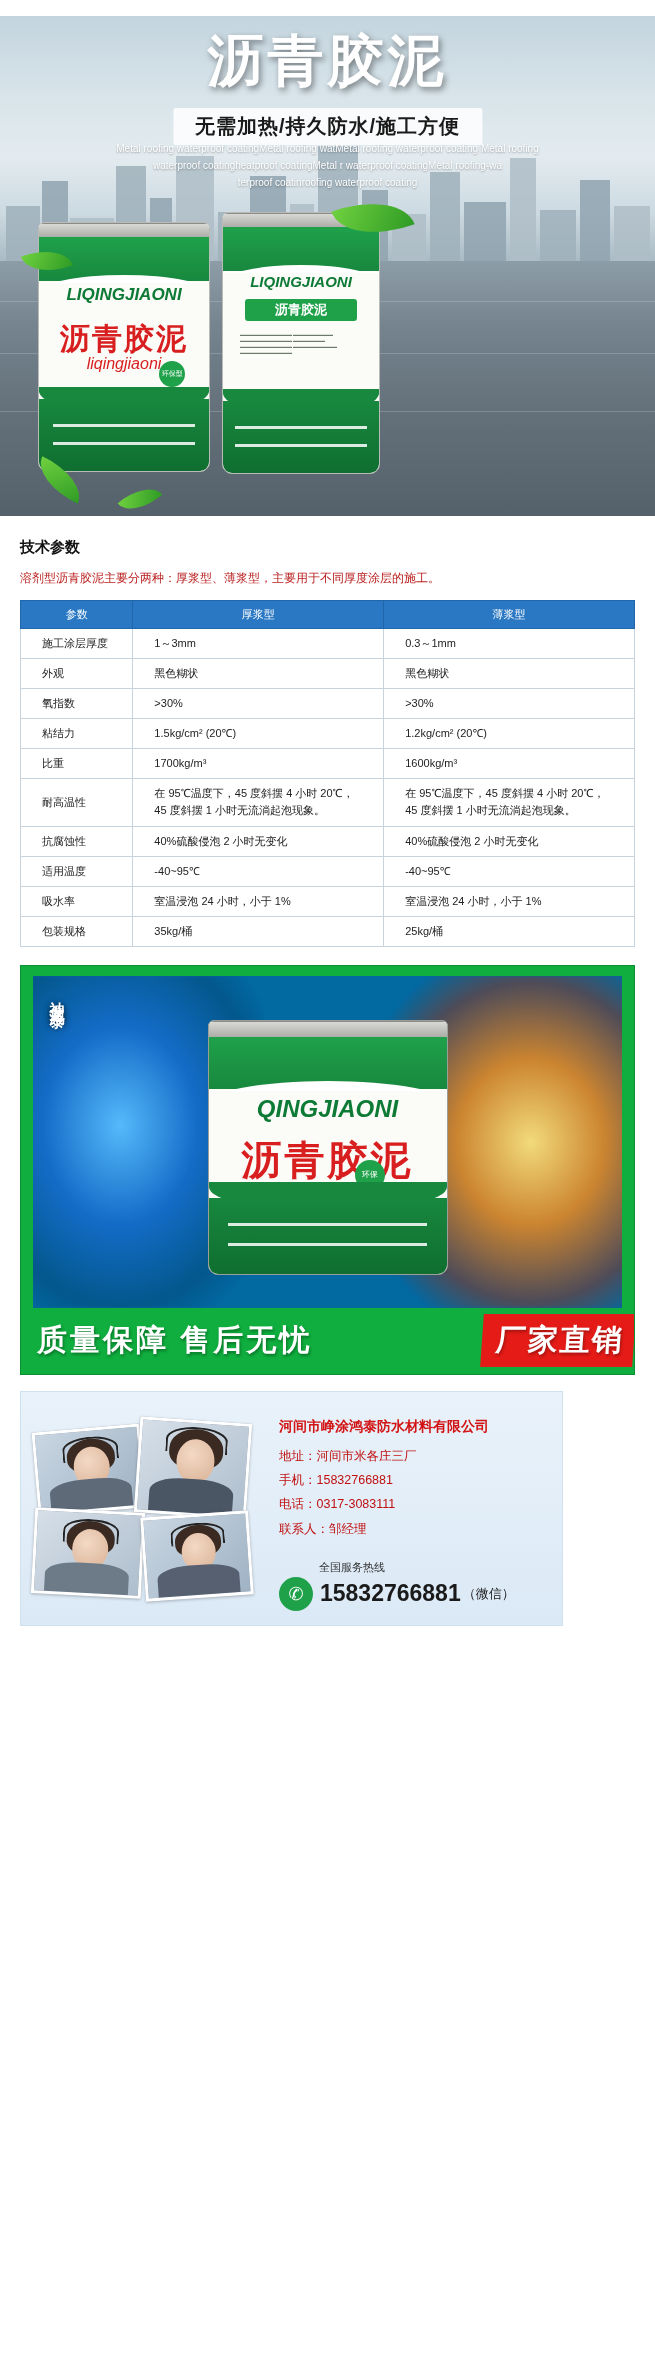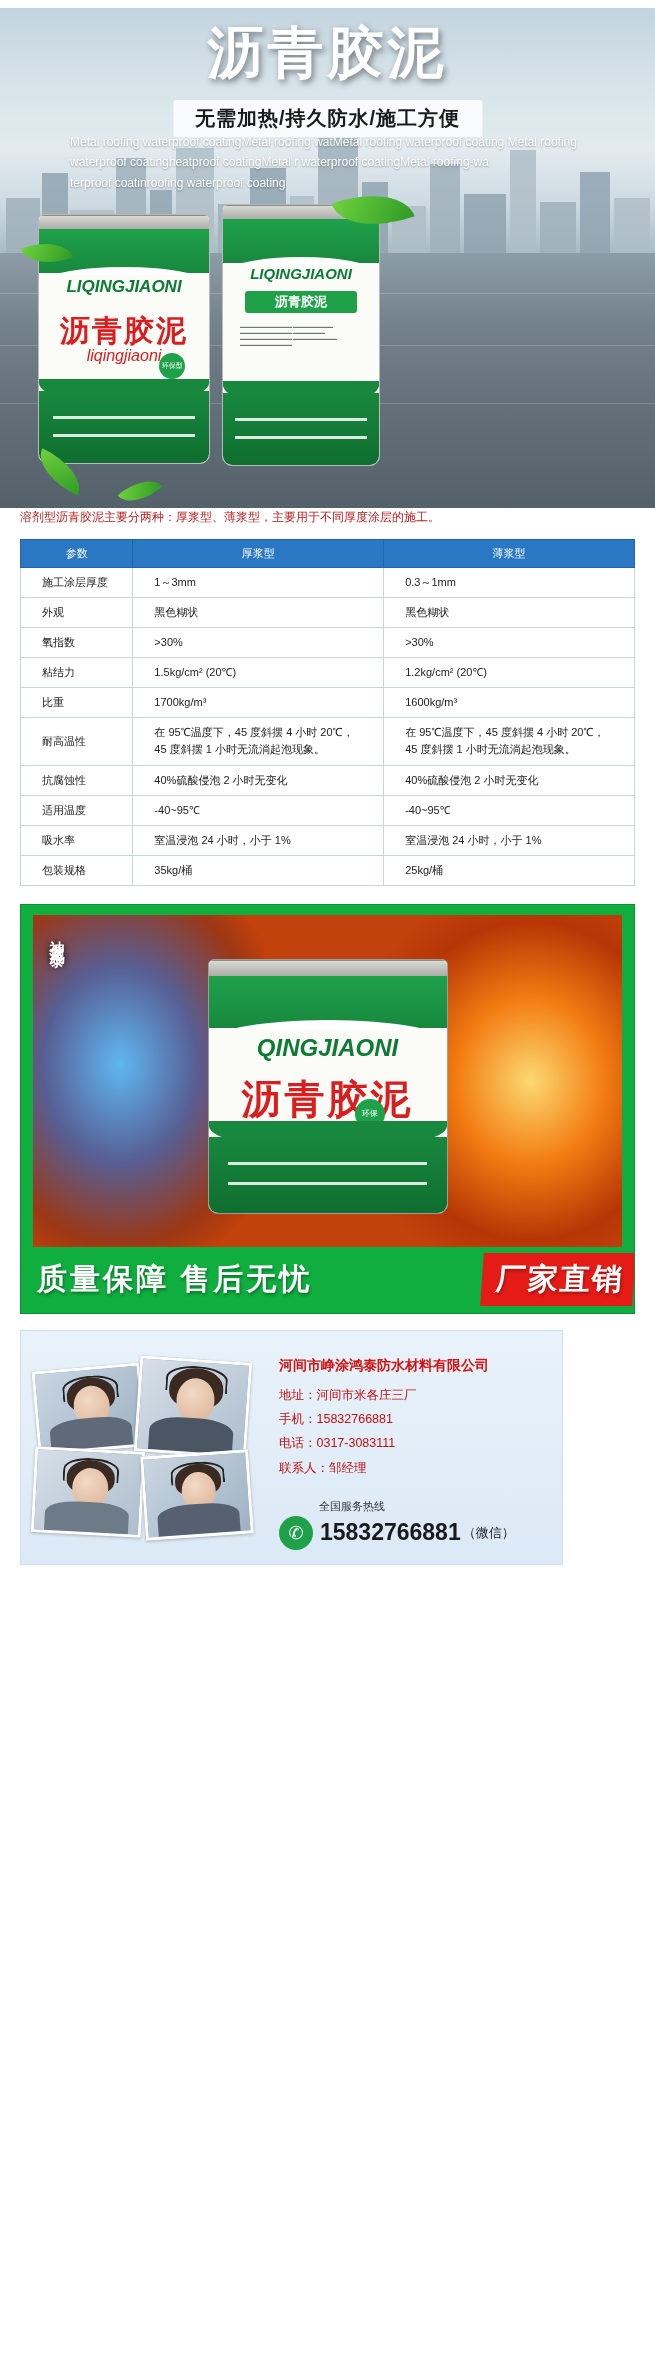--- a/index.html
+++ b/index.html
@@ -3,21 +3,21 @@
 <meta charset="utf-8">
 <style>
   * { box-sizing: border-box; margin: 0; padding: 0; }
   html, body {
     width: 655px;
     background: #ffffff;
     font-family: "Liberation Sans", sans-serif;
   }
   .page {
     width: 655px;
-    margin: 8px auto;
+    margin: 16px auto;
     background: #fff;
     position: relative;
   }
 
   
   .hero {
     position: relative;
     width: 655px;
     height: 500px;
     overflow: hidden;
@@ -60,21 +60,21 @@
     color: #1a1a1a;
     font-size: 20px;
     font-weight: bold;
     padding: 5px 22px;
     letter-spacing: 1px;
     border-radius: 2px;
     white-space: nowrap;
   }
   .hero-en {
     position:absolute; top:124px; left:0; width:655px;
-    color:#ffffff; font-size:12px; line-height:1.7;
+    text-align:center; color:#ffffff; font-size:10px; line-height:1.7;
     text-shadow: 0 1px 2px rgba(0,0,0,.35);
     padding: 0 70px;
   }
 
   
   .bucket-wrap { position:absolute; }
   .bucket {
     position:relative;
     border-radius: 6px 6px 10px 10px;
     overflow:hidden;
@@ -179,21 +179,21 @@
     position: relative;
     width: 615px;
     margin: 18px 20px 0 20px;
     height: 410px;
     background: #0fae3e;
     overflow: hidden;
     border: 1px solid #0a8f32;
   }
   .fire-inner {
     position:absolute; left:12px; top:10px; right:12px; bottom:66px;
-    background: #c2410c;
+    background: #0369a1;
     overflow:hidden;
   }
   .ice-glow {
     position:absolute; left:-30px; top:0; width:260px; height:100%;
     background: radial-gradient(ellipse at 45% 45%, rgba(90,190,255,.95) 0%, rgba(30,110,220,.65) 38%, rgba(5,20,60,.2) 70%, rgba(0,0,0,0) 85%);
     filter: blur(1px);
   }
   .flame-glow {
     position:absolute; right:-30px; top:0; width:270px; height:100%;
     background: radial-gradient(ellipse at 55% 50%, rgba(255,225,120,.95) 0%, rgba(255,140,20,.8) 35%, rgba(170,40,0,.45) 68%, rgba(0,0,0,0) 86%);
@@ -360,20 +360,21 @@
         <div class="stripe" style="bottom:26px;"></div>
       </div>
       <div class="leaf" style="right:-30px; top:-14px; width:74px; height:40px;"></div>
     </div>
 
     <div class="leaf" style="left:34px; bottom:22px; width:52px; height:28px; transform:rotate(25deg);"></div>
     <div class="leaf" style="left:120px; bottom:6px; width:40px; height:22px; transform:rotate(-40deg);"></div>
   </section>
 
   <section class="section">
+    <h2 class="sec-title">技术参数</h2>
     <p class="sec-desc">溶剂型沥青胶泥主要分两种：厚浆型、薄浆型，主要用于不同厚度涂层的施工。</p>
 
     <table class="params">
       <thead>
         <tr>
           <th>参数</th>
           <th>厚浆型</th>
           <th>薄浆型</th>
         </tr>
       </thead>

